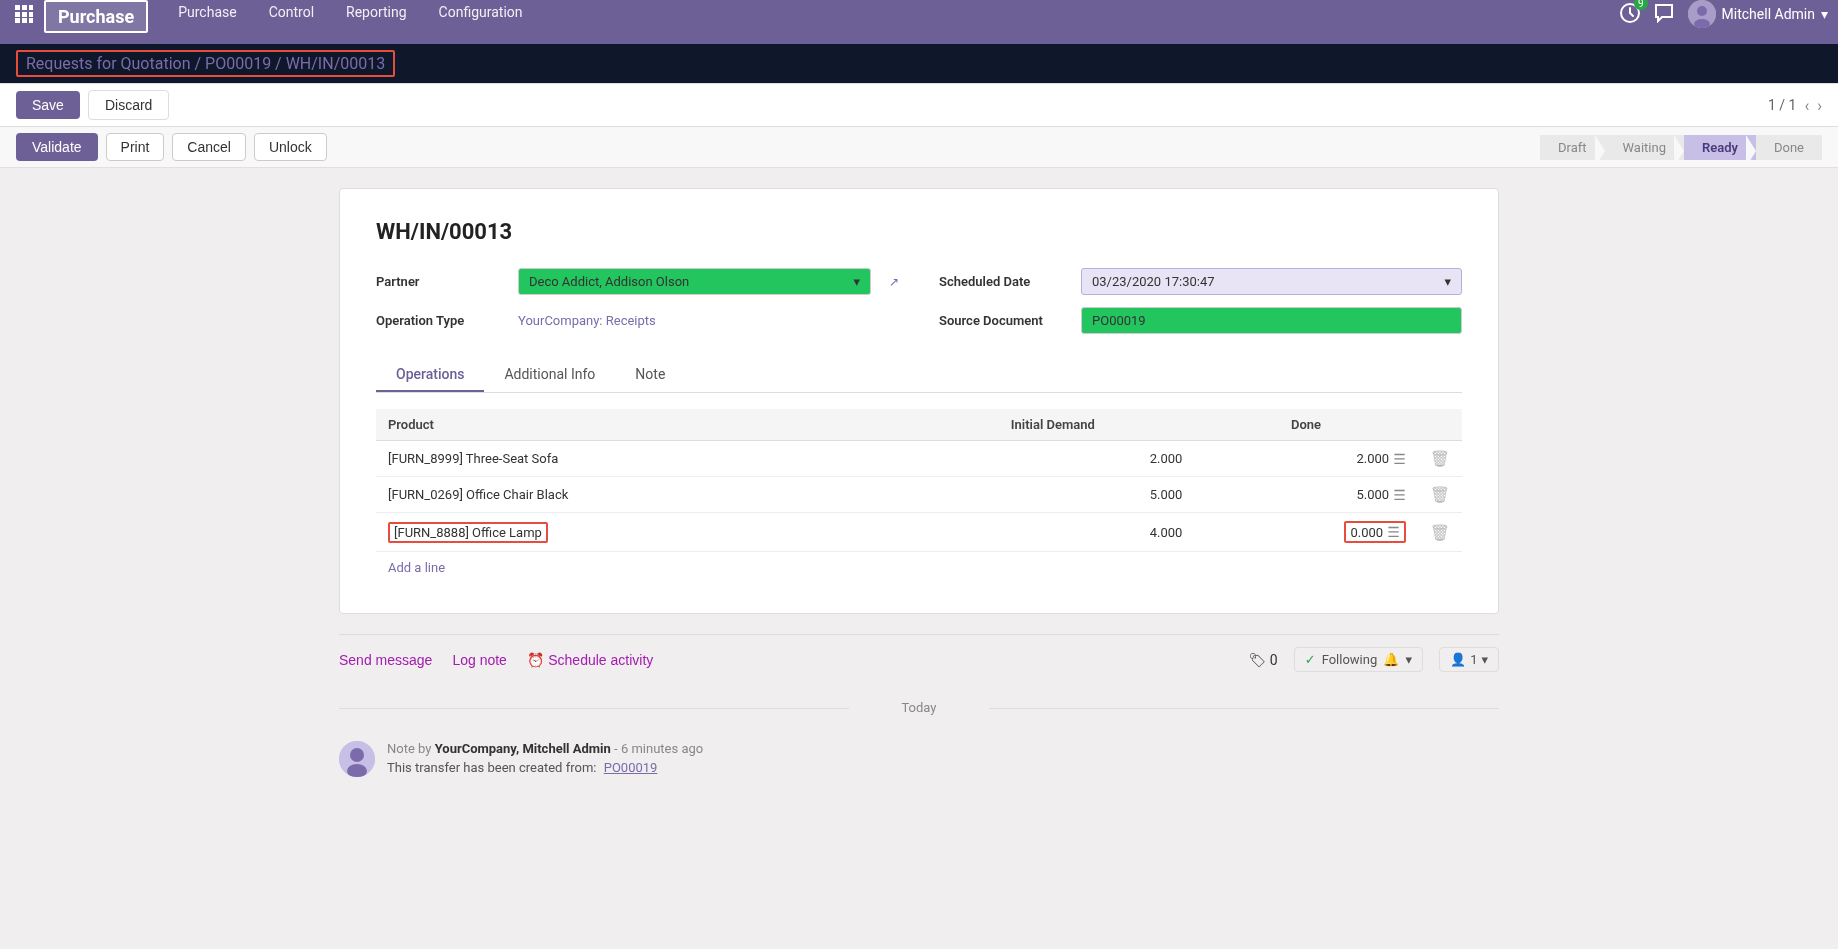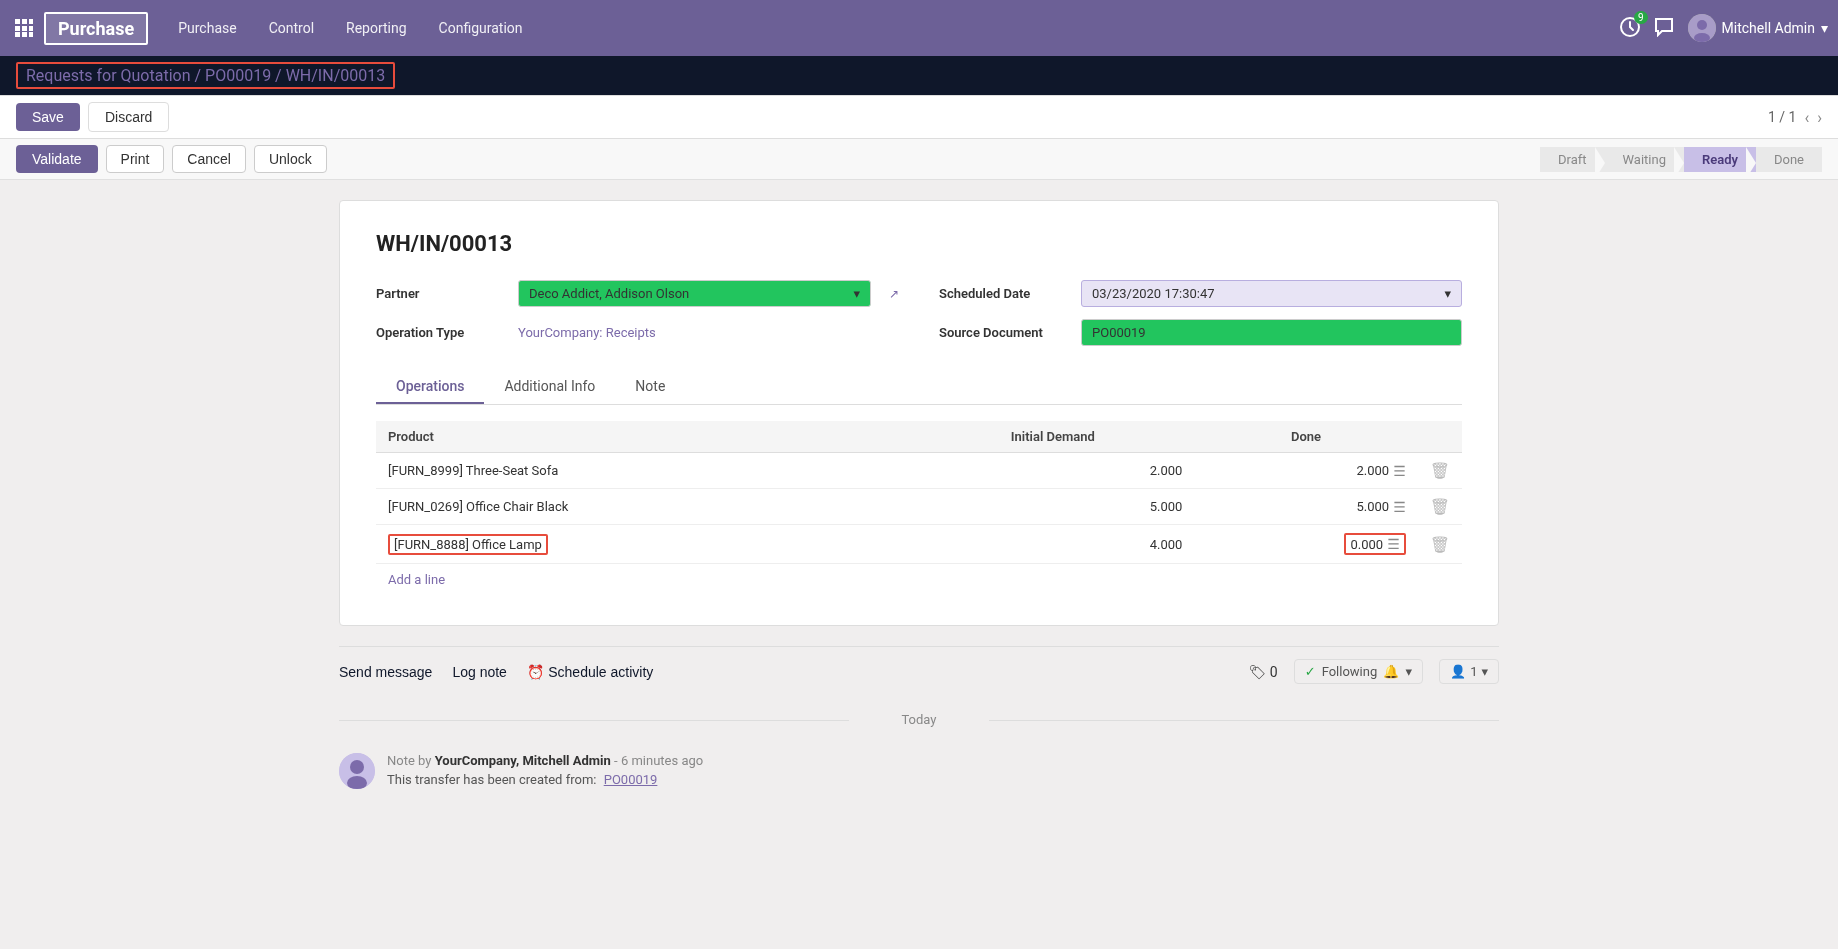--- a/index.html
+++ b/index.html
@@ -2,22 +2,22 @@
 <html><head>
   <meta charset="utf-8">
   <style>
     * { box-sizing: border-box; margin: 0; padding: 0; }
     body { font-family: -apple-system, BlinkMacSystemFont, 'Segoe UI', Roboto, sans-serif; font-size: 14px; background: #f0eeee; color: #333; }
 
     
     .topnav {
       background: #6c6096;
       display: flex;
-      align-items: center;
-      height: 56px;
+      align-items: flex-start;
+      height: 44px;
       padding: 0 10px;
       color: white;
     }
     .topnav-grid-icon {
       width: 28px; height: 28px;
       display: flex; align-items: center; justify-content: center;
       margin-right: 6px;
       cursor: pointer;
     }
     .topnav-app-title {
@@ -335,21 +335,21 @@
       margin: 20px auto 0;
     }
     .chatter-actions {
       display: flex;
       gap: 20px;
       align-items: center;
       padding: 12px 0;
       border-top: 1px solid #ddd;
     }
     .chatter-btn {
-      color: #0f172a;
+      color: #a21caf;
       cursor: pointer;
       font-size: 14px;
       background: none;
       border: none;
       padding: 0;
     }
     .chatter-right {
       margin-left: auto;
       display: flex;
       align-items: center;

